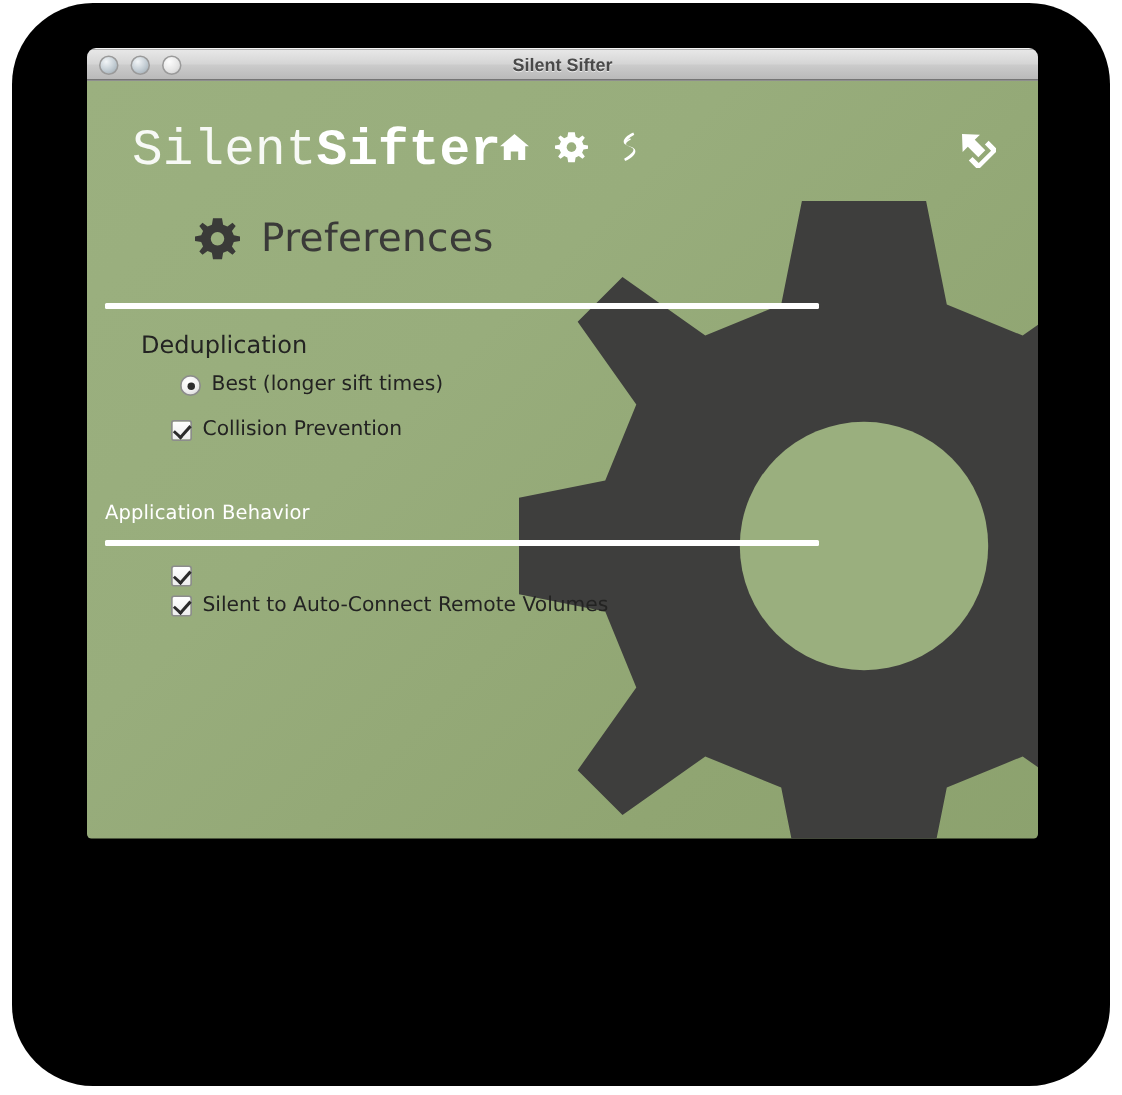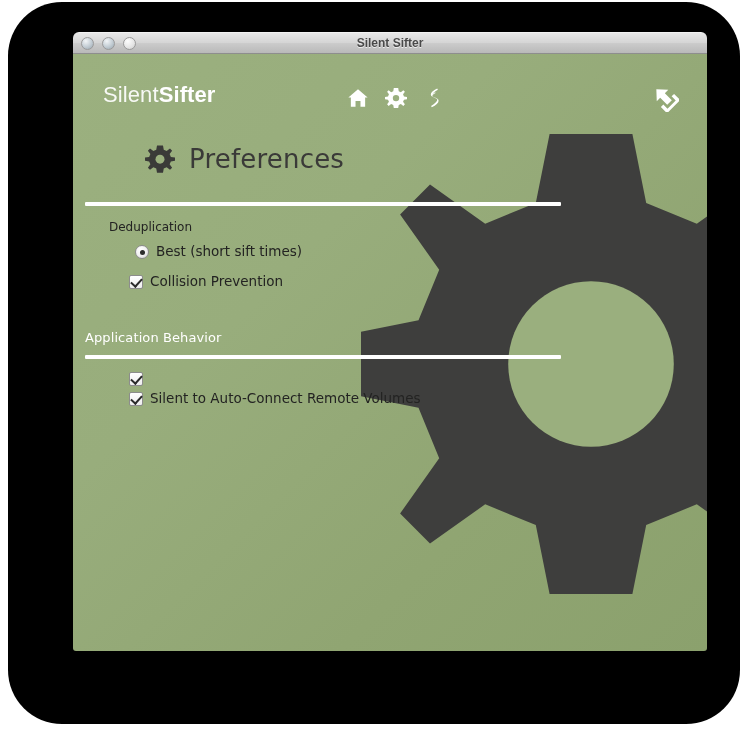--- a/index.html
+++ b/index.html
@@ -28,24 +28,24 @@
     top: 2px;
     width: 732px;
     height: 722px;
     background: #000000;
     border-radius: 54px;
   }
 
   
   .window {
     position: absolute;
-    left: 73px;
+    left: 58px;
     top: 32px;
     width: 634px;
-    height: 619px;
+    height: 527px;
     border-radius: 6px 6px 3px 3px;
     overflow: hidden;
     box-shadow: 0 6px 18px rgba(0,0,0,0.55);
   }
 
   
   .titlebar {
     position: relative;
     height: 22px;
     background: linear-gradient(to bottom, #e8e8e8 0%, #d5d5d5 48%, #cbcbcb 52%, #b9b9b9 100%);
@@ -102,24 +102,24 @@
 
   
   .app-header {
     position: relative;
     height: 50px;
   }
   .logo {
     position: absolute;
     left: 30px;
     top: 28px;
-    font-size: 22px;
+    font-size: 34px;
     letter-spacing: 0.1px;
     color: #ffffff;
-    font-family: Liberation Sans, sans-serif;
+    font-family: Liberation Mono, monospace;
     white-space: nowrap;
   }
   .logo .thin { font-weight: 300; opacity: 0.93; }
   .logo .bold { font-weight: bold; }
 
   .toolbar {
     position: absolute;
     left: 274px;
     top: 33px;
     display: flex;
@@ -179,21 +179,21 @@
     margin-top: 10px;
     margin-left: 12px;
     border-radius: 1px;
   }
   .rule.long  { width: 476px; }
   .rule.short { width: 476px; }
 
   .group-label {
     margin-left: 36px;
     margin-top: 14px;
-    font-size: 12px;
+    font-size: 16px;
     color: #232322;
     font-family: "DejaVu Sans", sans-serif;
   }
 
   .options {
     margin-left: 62px;
     margin-top: 8px;
   }
   .opt-row {
     display: flex;
@@ -335,21 +335,21 @@
       <div class="content">
 
         <div class="section">
           <div class="rule long"></div>
 
           <div class="group-label">Deduplication</div>
 
           <div class="options">
             <div class="opt-row">
               <span class="radio checked"></span>
-              <span class="opt-label">Best (short sift times)</span>
+              <span class="opt-label">Best (longer sift times)</span>
             </div>
           </div>
 
           <div class="checks">
             <div class="opt-row">
               <span class="checkbox checked"></span>
               <span class="opt-label">Collision Prevention</span>
             </div>
           </div>
         </div>

